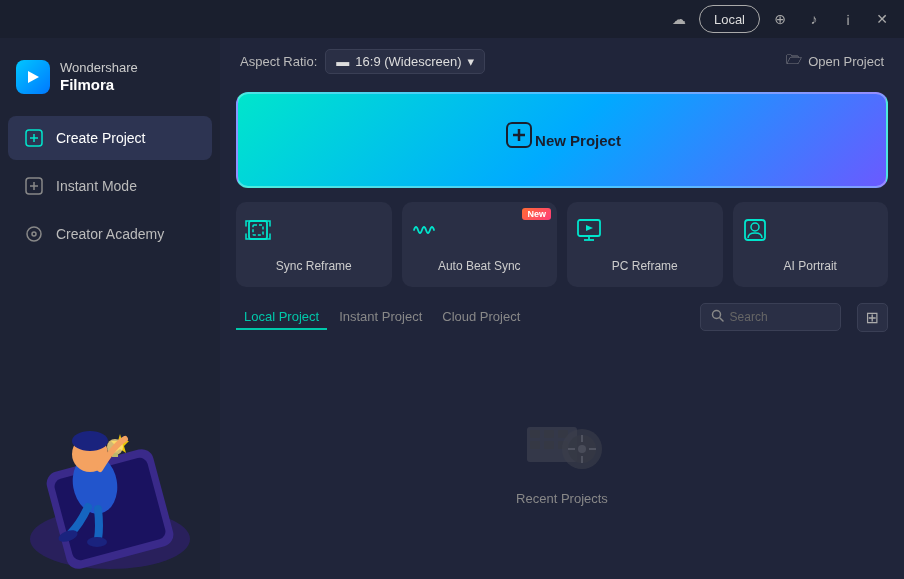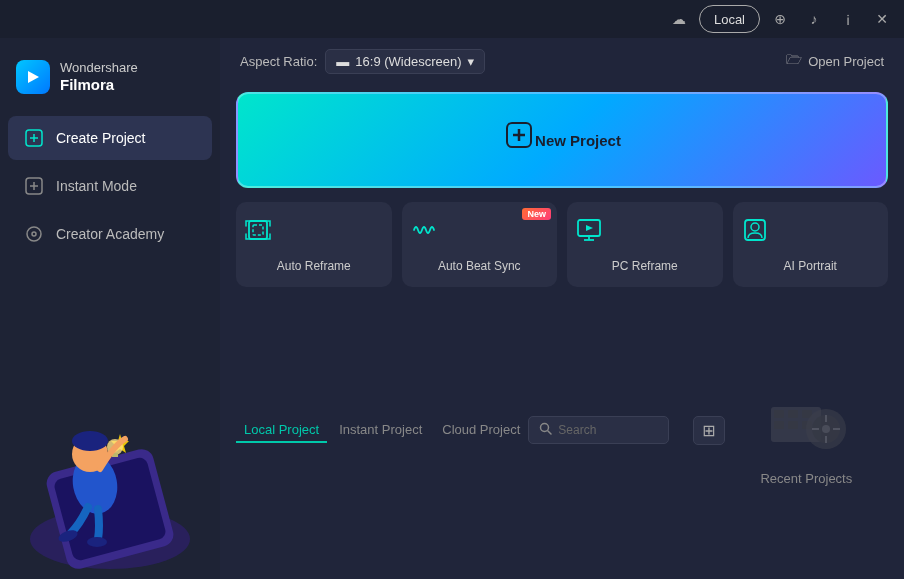--- a/index.html
+++ b/index.html
@@ -236,21 +236,21 @@
       padding: 1px 5px;
       border-radius: 3px;
     }
 
     
     .projects-section {
       flex: 1;
       padding: 10px 16px;
       overflow: hidden;
       display: flex;
-      flex-direction: row;
+      flex-direction: column;
     }
     .projects-header {
       display: flex;
       align-items: center;
       justify-content: space-between;
       margin-bottom: 12px;
     }
     .project-tabs {
       display: flex;
       gap: 4px;
@@ -261,22 +261,22 @@
       padding: 4px 8px;
       cursor: pointer;
       border-bottom: 2px solid transparent;
     }
     .project-tab.active {
       color: #00c8aa;
       border-bottom: 2px solid #00c8aa;
     }
     .projects-tools {
       display: flex;
-      align-items: center;
-      gap: 24px;
+      align-items: flex-start;
+      gap: 16px;
     }
     .search-box {
       display: flex;
       align-items: center;
       gap: 6px;
       background: #2a2f45;
       border: 1px solid #3a3f55;
       border-radius: 5px;
       padding: 4px 10px;
     }
@@ -451,21 +451,21 @@
         <div class="quick-action-icon">
           <svg width="28" height="28" viewBox="0 0 28 28" fill="none">
             <rect x="5" y="5" width="18" height="18" rx="2" stroke="#00e5cc" stroke-width="1.8"></rect>
             <rect x="9" y="9" width="10" height="10" rx="1" stroke="#00e5cc" stroke-width="1.5" stroke-dasharray="3 2"></rect>
             <path d="M2 10 L2 5 L7 5" stroke="#00e5cc" stroke-width="1.5" stroke-linecap="round"></path>
             <path d="M2 18 L2 23 L7 23" stroke="#00e5cc" stroke-width="1.5" stroke-linecap="round"></path>
             <path d="M26 10 L26 5 L21 5" stroke="#00e5cc" stroke-width="1.5" stroke-linecap="round"></path>
             <path d="M26 18 L26 23 L21 23" stroke="#00e5cc" stroke-width="1.5" stroke-linecap="round"></path>
           </svg>
         </div>
-        <span class="quick-action-label">Auto Reframe</span>
+        <span class="quick-action-label">Sync Reframe</span>
       </div>
 
       <div class="quick-action-card">
         <span class="new-badge">New</span>
         <div class="quick-action-icon">
           <svg width="28" height="28" viewBox="0 0 28 28" fill="none">
             <path d="M4 14 Q6 8 8 14 Q10 20 12 14 Q14 8 16 14 Q18 20 20 14 Q22 8 24 14" stroke="#00e5cc" stroke-width="1.8" fill="none" stroke-linecap="round"></path>
           </svg>
         </div>
         <span class="quick-action-label">Auto Beat Sync</span>

